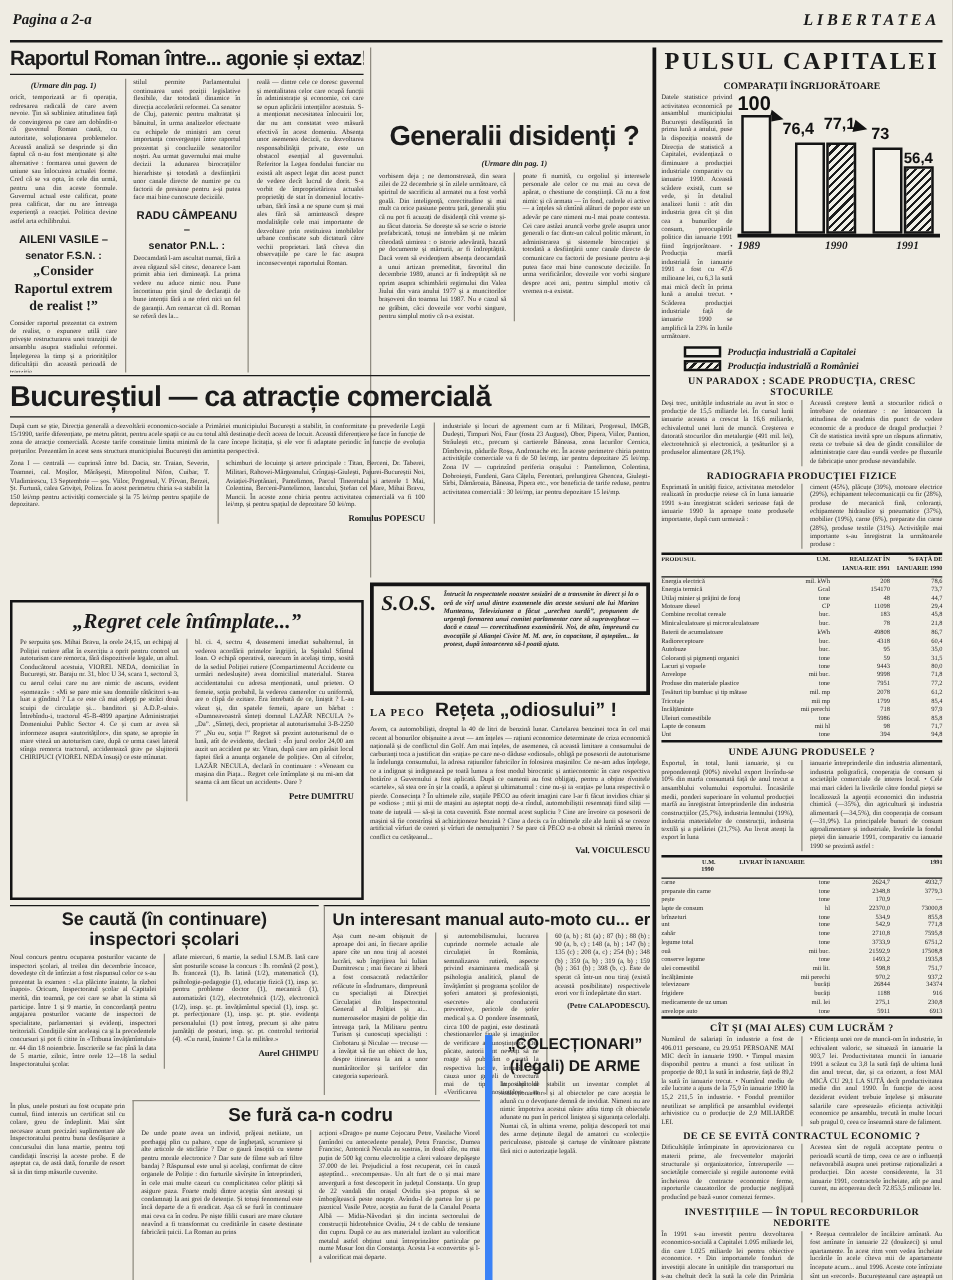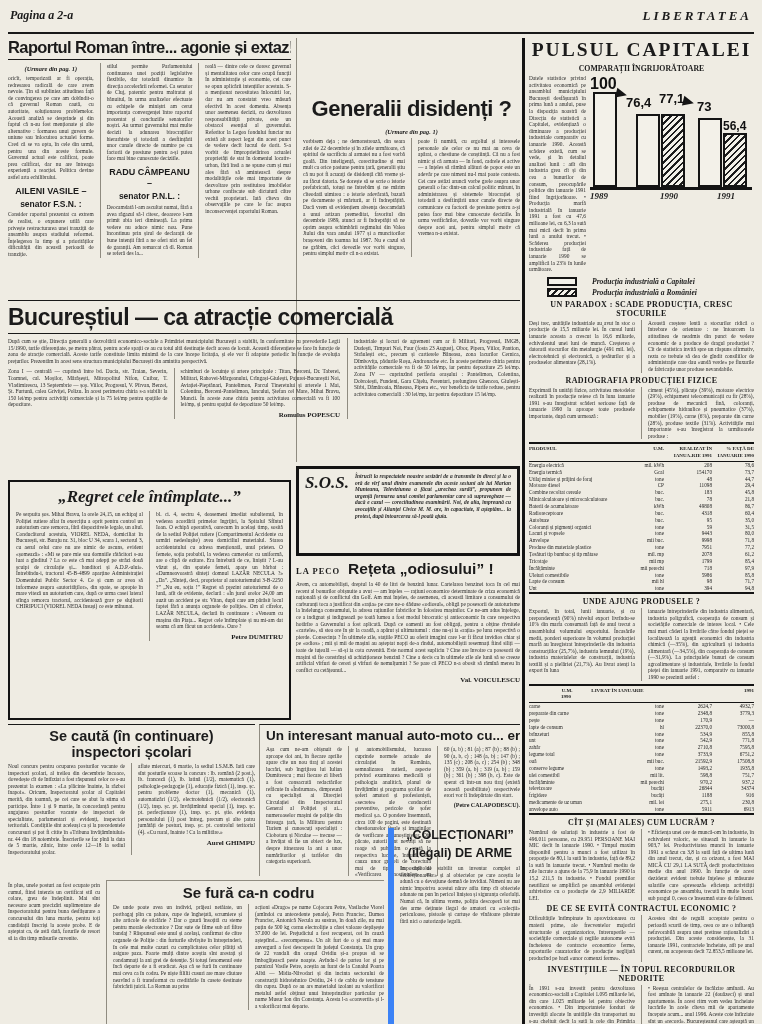--- a/index.html
+++ b/index.html
@@ -30,21 +30,21 @@
   .th{font-size:5px;font-weight:bold;text-align:right;line-height:1.25;}
   
   .chart-wrap{display:flex;gap:4px;margin-top:2px;}
   .chart{position:relative;width:162px;height:132px;flex:none;}
   .plot{position:absolute;left:0;right:0;top:0;height:112px;border-bottom:3px solid #141414;}
   .bar{position:absolute;bottom:0;width:24px;box-sizing:border-box;border:2.5px solid #141414;background:#f3f1e9;}
   .bar.hatch{background:repeating-linear-gradient(135deg,#1d1d1d 0 1.8px,#f3f1e9 1.8px 4.6px);}
   .blabel{position:absolute;font-family:"Liberation Sans", sans-serif;font-weight:bold;color:#111;}
   .years{position:absolute;top:116px;left:0;right:0;display:flex;font-weight:bold;font-style:italic;font-size:9px;}
   .arrow{position:absolute;width:0;height:0;border-top:5px solid transparent;border-bottom:5px solid transparent;border-left:11px solid #141414;transform:rotate(14deg);}
-  .legend-row{display:flex;align-items:center;gap:15px;margin-top:2px;}
+  .legend-row{display:flex;align-items:center;gap:5px;margin-top:2px;}
   .swatch{width:30px;height:9px;border:2px solid #141414;box-sizing:border-box;background:#f3f1e9;flex:none;}
   .swatch.hatch{background:repeating-linear-gradient(135deg,#1d1d1d 0 1.8px,#f3f1e9 1.8px 4.6px);}
   .legend-label{font-size:7.6px;font-weight:bold;font-style:italic;}
 </style>
 </head>
 <body>
 
 <div id="page">
 
   <div class="region" style="left:10px;top:8px;width:742px;height:20px;">
@@ -54,20 +54,21 @@
   <div class="region" style="left:8px;top:32px;width:746px;height:2px;background:#191919;"></div>
 
   <div class="region" style="left:8px;top:38px;width:283px;height:260px;">
     <div class="headline-rule" style="font-family:'Liberation Sans',sans-serif;font-weight:bold;font-size:16.5px;letter-spacing:-0.6px;white-space:nowrap;padding-bottom:2px;">Raportul Roman între... agonie și extaz!</div>
     <div class="cols" style="margin-top:3px;">
       <div class="col">
         <div class="cont">(Urmare din pag. 1)</div>
         <div class="t5">oricît, temporizată ar fi operația, redresarea radicală de care avem nevoie. Țin să subliniez atitudinea față de convingerea pe care am dobîndit-o că guvernul Roman caută, cu autoritate, soluționarea problemelor. Această analiză se desprinde și din faptul că n-au fost menționate și alte alternative : formarea unui guvern de uniune sau înlocuirea actualei forme. Cred că se va opta, în cele din urmă, pentru una din aceste formule. Guvernul actual este calificat, poate prea calificat, dar nu are întreaga experiență a reacției. Politica devine astfel arta echilibrului.</div>
         <div class="subhead" style="font-size:9px;margin:5px 0 2px;">AILENI VASILE –</div>
         <div class="subhead" style="font-size:8.5px;margin-bottom:2px;">senator F.S.N. :</div>
+        <div class="subhead" style="font-family:'Liberation Serif',serif;font-size:11px;font-weight:bold;margin-bottom:3px;">„Consider Raportul extrem de realist !”</div>
         <div class="t5">Consider raportul prezentat ca extrem de realist, o expunere utilă care privește restructurarea unei tranziții de ansamblu asupra stadiului reformei. Înțelegerea la timp și a priorităților dificultății din această perioadă de tranziție.</div>
       </div>
       <div class="col">
         <div class="t5">stilul permite Parlamentului continuarea unei poziții legislative flexibile, dar totodată dinamice în direcția accelerării reformei. Ca senator de Cluj, paternic pentru maltratat și bănuitul, în urma analizelor efectuate cu echipele de miniștri am cerut importanța convergenței între raportul prezentat și concluziile senatorilor noștri. Au urmat guvernului mai multe decizii la adunarea birocrațiilor hierarhiste și totodată a desființării unor canale directe de numire pe cu factorii de presiune pentru a-și putea face mai bine cunoscute deciziile.</div>
         <div class="subhead" style="font-size:9px;margin:5px 0 2px;">RADU CÂMPEANU –</div>
         <div class="subhead" style="font-size:8.5px;margin-bottom:2px;">senator P.N.L. :</div>
         <div class="t5">Deocamdată l-am ascultat numai, fără a avea răgazul să-l citesc, deoarece l-am primit abia ieri dimineață. La prima vedere nu aduce nimic nou. Pune încontinuu prin șirul de declarații de bune intenții fără a ne oferi nici un fel de garanții. Am remarcat că dl. Roman se referă des la...</div>
       </div>
       <div class="col">
         <div class="t5">reală — dintre cele ce doresc guvernul și mentalitatea celor care ocupă funcții în administrație și economie, cei care se opun aplicării intențiilor acestuia. S-a menționat necesitatea înlocuirii lor, dar nu am constatat vreo măsură efectivă în acest domeniu. Absența unor asemenea decizii, cu dezvoltarea responsabilității private, este un obstacol esențial al guvernului. Referitor la Legea fondului funciar nu există alt aspect legat din acest punct de vedere decît lucrul de dorit. S-a vorbit de împroprietărirea actualei proprietăți de stat în domeniul locativ-urban, fără însă a ne spune cum și mai ales fără să amintească despre modalitățile cele mai importante de dezvoltare prin restituirea imobilelor urbane confiscate sub dictatură către vechii proprietari. Iată cîteva din observațiile pe care le fac asupra inconsecvenței raportului Roman.</div>

